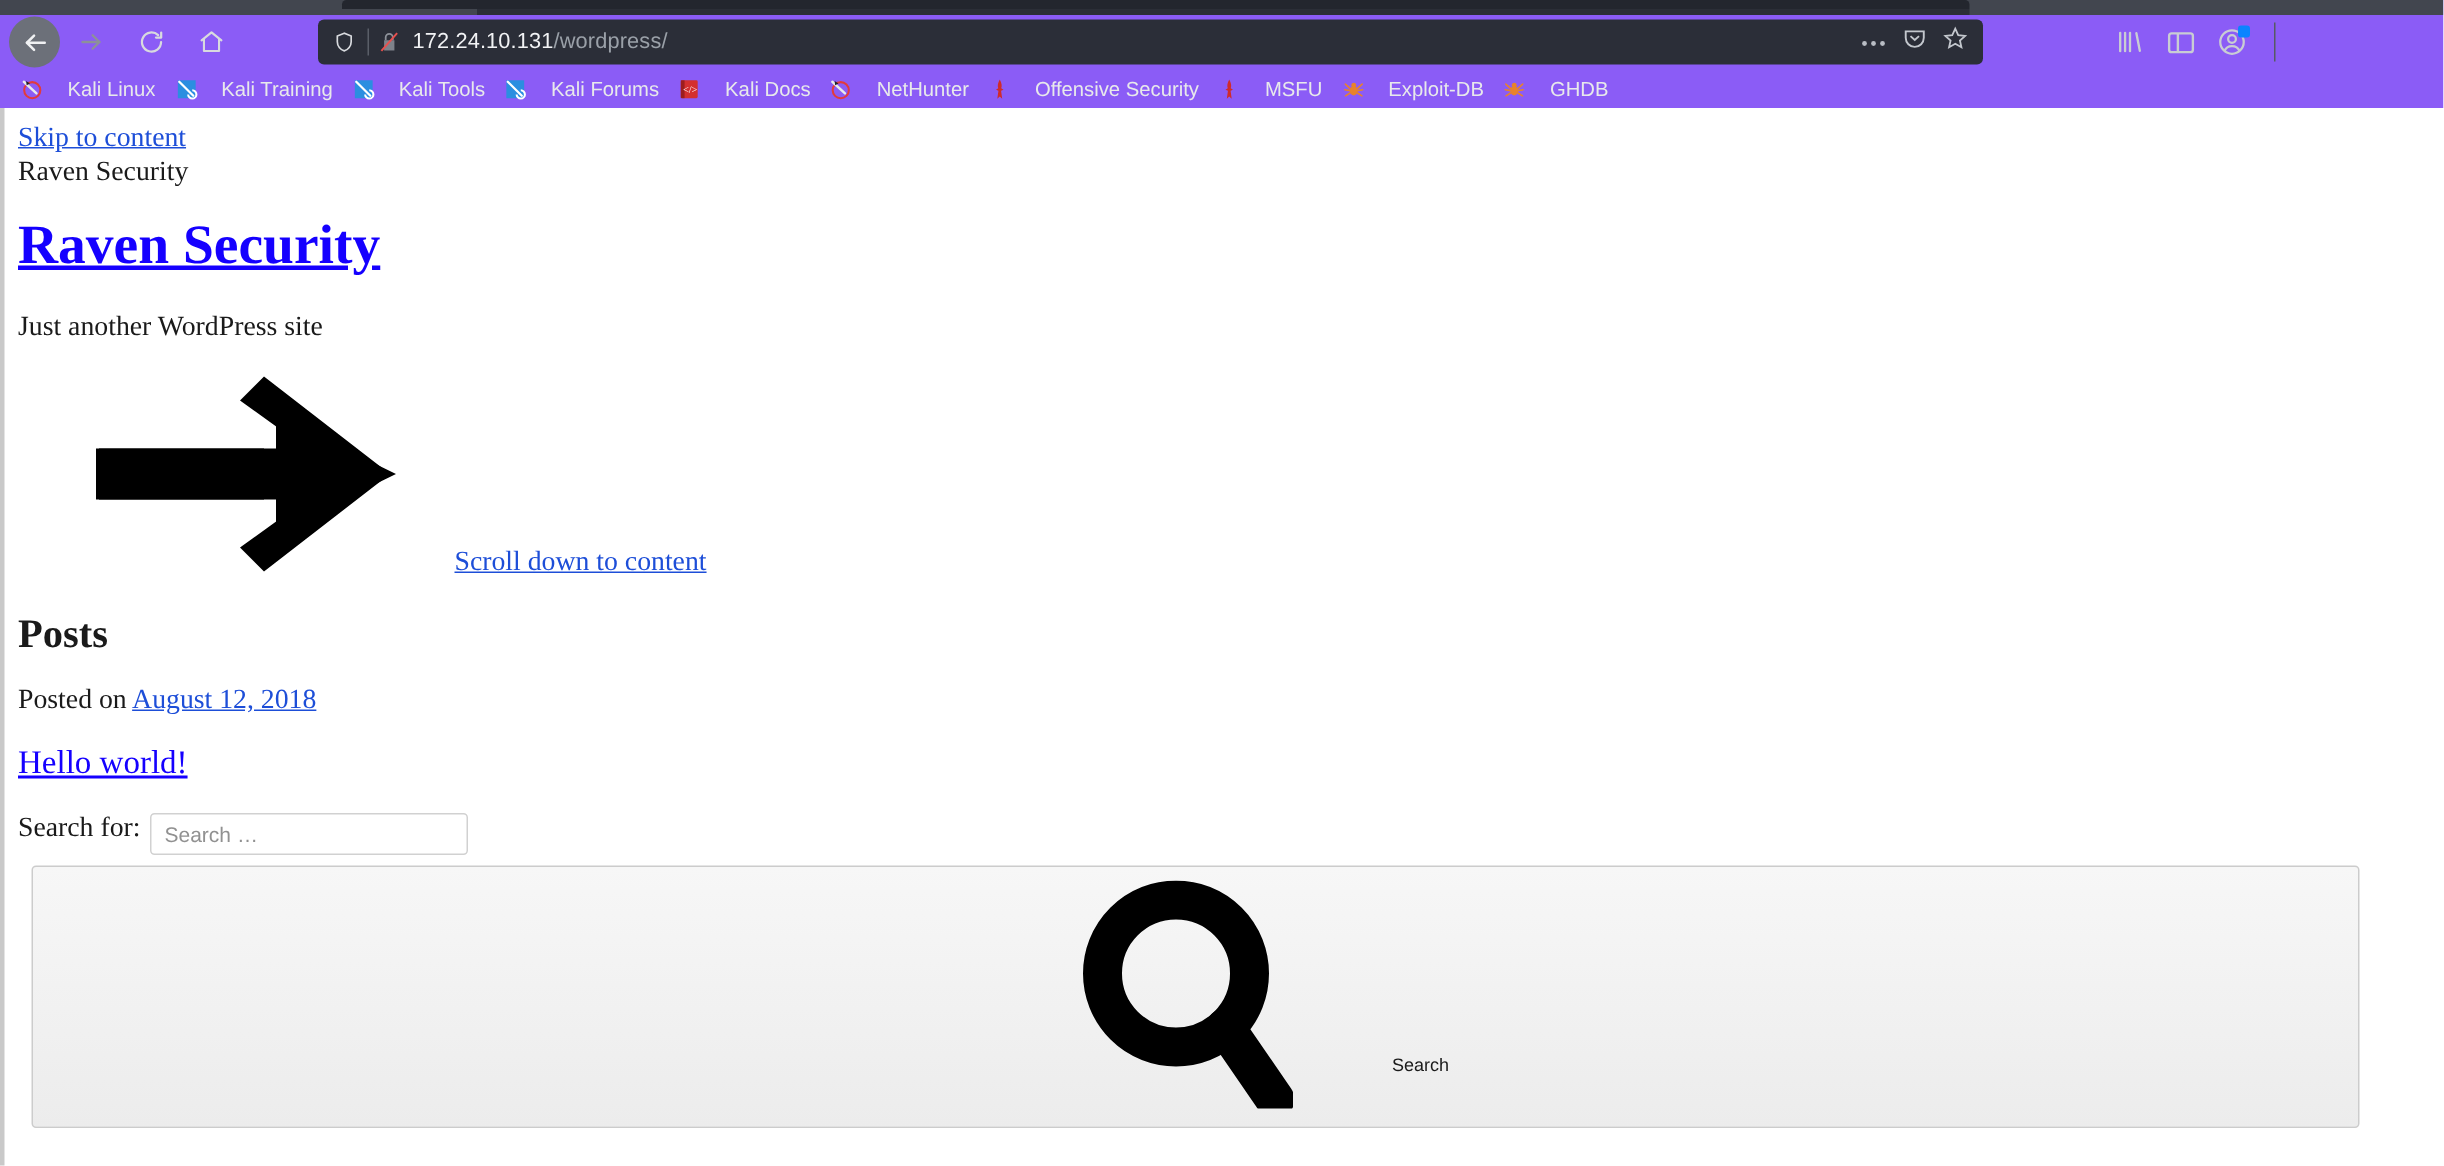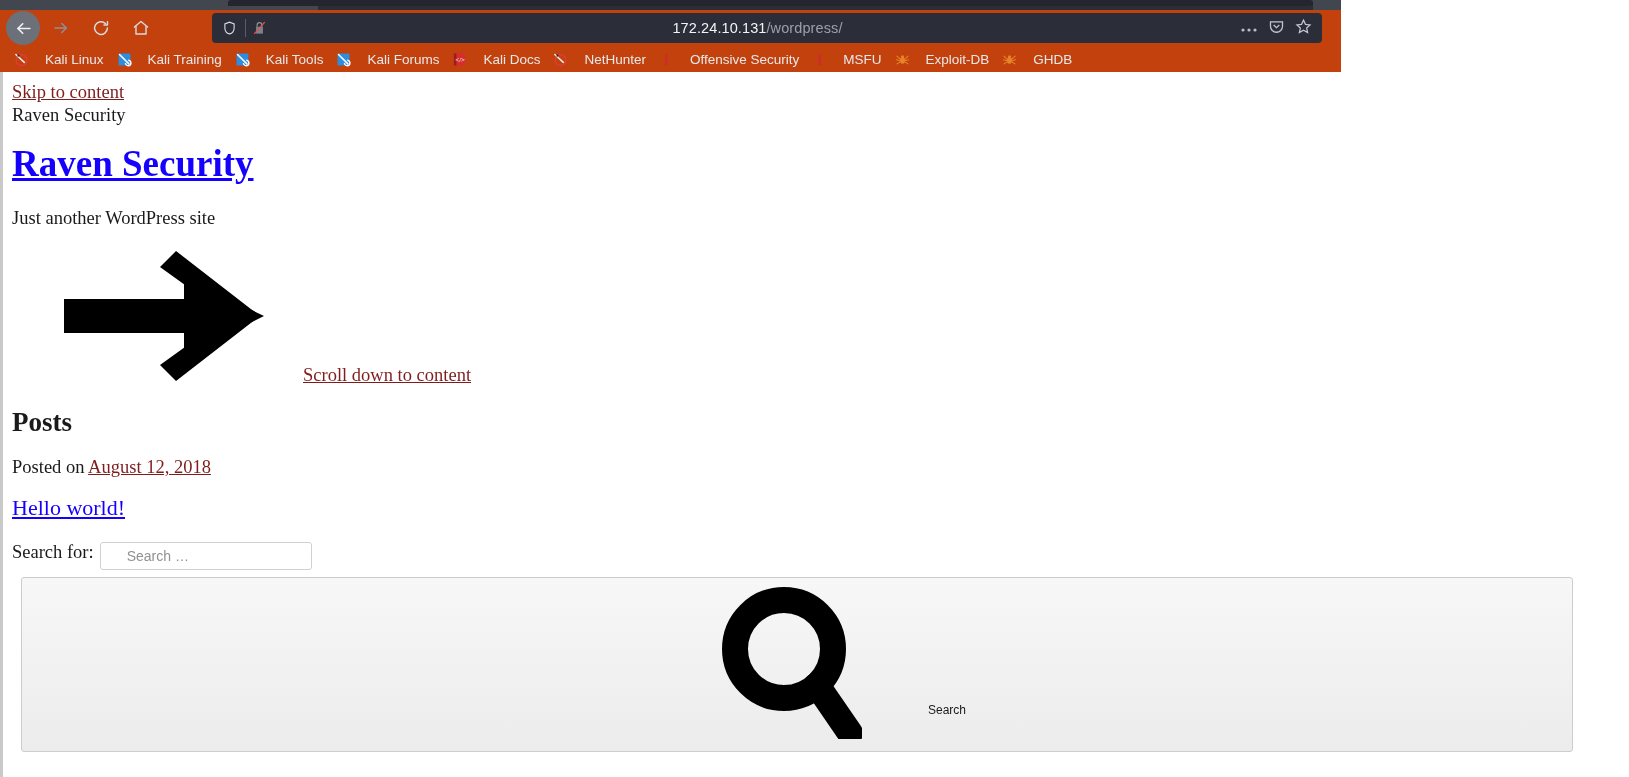--- a/index.html
+++ b/index.html
@@ -9,26 +9,25 @@
   }
   body {
     width: 1629px;
     height: 777px;
     overflow: hidden;
     font-family: "Liberation Sans", sans-serif;
   }
 
   
   #browser-chrome {
-    background: #c2410c;
-    width: 1341px;
+    background: #8b5cf6;
+    width: 1629px;
     height: 72px;
     position: relative;
     overflow: hidden;
-    text-align: center;
   }
   
   #tab-strip {
     position: absolute;
     left: 0; top: 0;
     width: 1629px;
     height: 10px;
     background: #42464f;
   }
   #tab-strip .tab-shape {
@@ -147,21 +146,21 @@
     background: #ffffff;
     border-left: 3px solid #c9c9c9;
     box-sizing: border-box;
     overflow: hidden;
     font-family: "Liberation Serif", serif;
     color: #1a1a1a;
   }
   #page-inner { padding: 0 8px 0 9px; }
 
   a.page-link {
-    color: #7f1d1d;
+    color: #1d4ed8;
   }
   #skip-to-content {
     display: block;
     font-size: 18.5px;
     line-height: 1.15;
     margin-top: 10px;
   }
   #site-title-small {
     font-size: 18.5px;
     line-height: 1.2;
@@ -226,21 +225,21 @@
     align-items: flex-start;
     gap: 6px;
   }
   #search-label { font-size: 18.5px; }
   #search-input {
     width: 212px;
     height: 28px;
     font-size: 14px;
     font-family: "Liberation Sans", sans-serif;
     color: #32373c;
-    padding: 0 26px;
+    padding: 0 9px;
     border: 1px solid #d1d1d1;
     border-radius: 3px;
     background: #fff;
     box-sizing: border-box;
     outline: none;
   }
   #search-input::placeholder { color: #919191; }
 
   #search-submit {
     position: relative;

